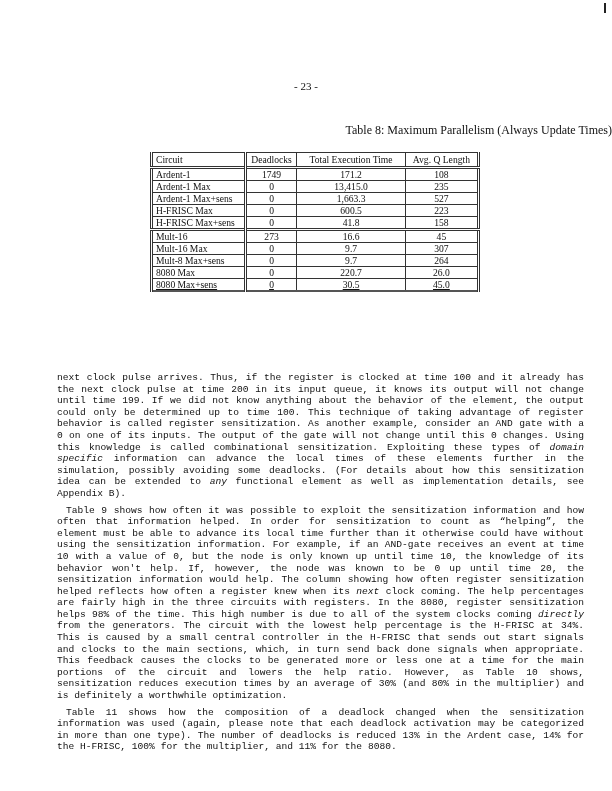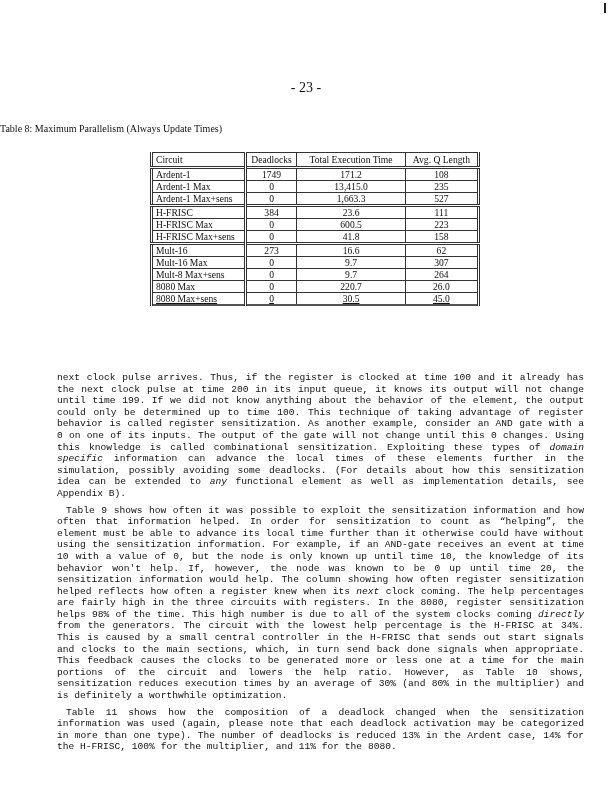--- a/index.html
+++ b/index.html
@@ -5,25 +5,25 @@
   html, body { margin: 0; padding: 0; background: #ffffff; }
   body {
     width: 612px; height: 791px; position: relative; overflow: hidden;
     font-family: "Liberation Serif", "DejaVu Serif", serif; color: #111;
   }
   .corner-mark {
     position: absolute; left: 604px; top: 3px; width: 2px; height: 10px; background: #222;
   }
   .page-number {
     position: absolute; top: 80px; left: 0; width: 612px; text-align: center;
-    font-size: 14px;
+    font-size: 11px;
   }
   .table-caption {
-    position: absolute; top: 123px; left: 0; width: 612px; text-align: left;
-    font-size: 10px;
+    position: absolute; top: 123px; left: 0; width: 612px; text-align: right;
+    font-size: 12px;
   }
   .table-wrap {
     position: absolute; left: 150px; top: 152px; width: 330px;
   }
   table.results {
     border-collapse: collapse; width: 330px; font-size: 9.6px; line-height: 11px;
     border-left: 3px double #333; border-right: 3px double #333;
   }
   table.results th, table.results td {
     border: 1px solid #333; padding: 0 3px; height: 11px; font-weight: normal;
@@ -75,43 +75,37 @@
           <td class="c1">0</td>
           <td class="c2">13,415.0</td>
           <td class="c3">235</td>
         </tr>
         <tr>
           <td class="c0">Ardent-1 Max+sens</td>
           <td class="c1">0</td>
           <td class="c2">1,663.3</td>
           <td class="c3">527</td>
         </tr>
-        <tr class="group-start">
-          <td class="c0">H-FRISC</td>
-          <td class="c1">384</td>
-          <td class="c2">23.6</td>
-          <td class="c3">111</td>
-        </tr>
         <tr>
           <td class="c0">H-FRISC Max</td>
           <td class="c1">0</td>
           <td class="c2">600.5</td>
           <td class="c3">223</td>
         </tr>
         <tr>
           <td class="c0">H-FRISC Max+sens</td>
           <td class="c1">0</td>
           <td class="c2">41.8</td>
           <td class="c3">158</td>
         </tr>
         <tr class="group-start">
           <td class="c0">Mult-16</td>
           <td class="c1">273</td>
           <td class="c2">16.6</td>
-          <td class="c3">62</td>
+          <td class="c3">45</td>
         </tr>
         <tr>
           <td class="c0">Mult-16 Max</td>
           <td class="c1">0</td>
           <td class="c2">9.7</td>
           <td class="c3">307</td>
         </tr>
         <tr>
           <td class="c0">Mult-8 Max+sens</td>
           <td class="c1">0</td>

